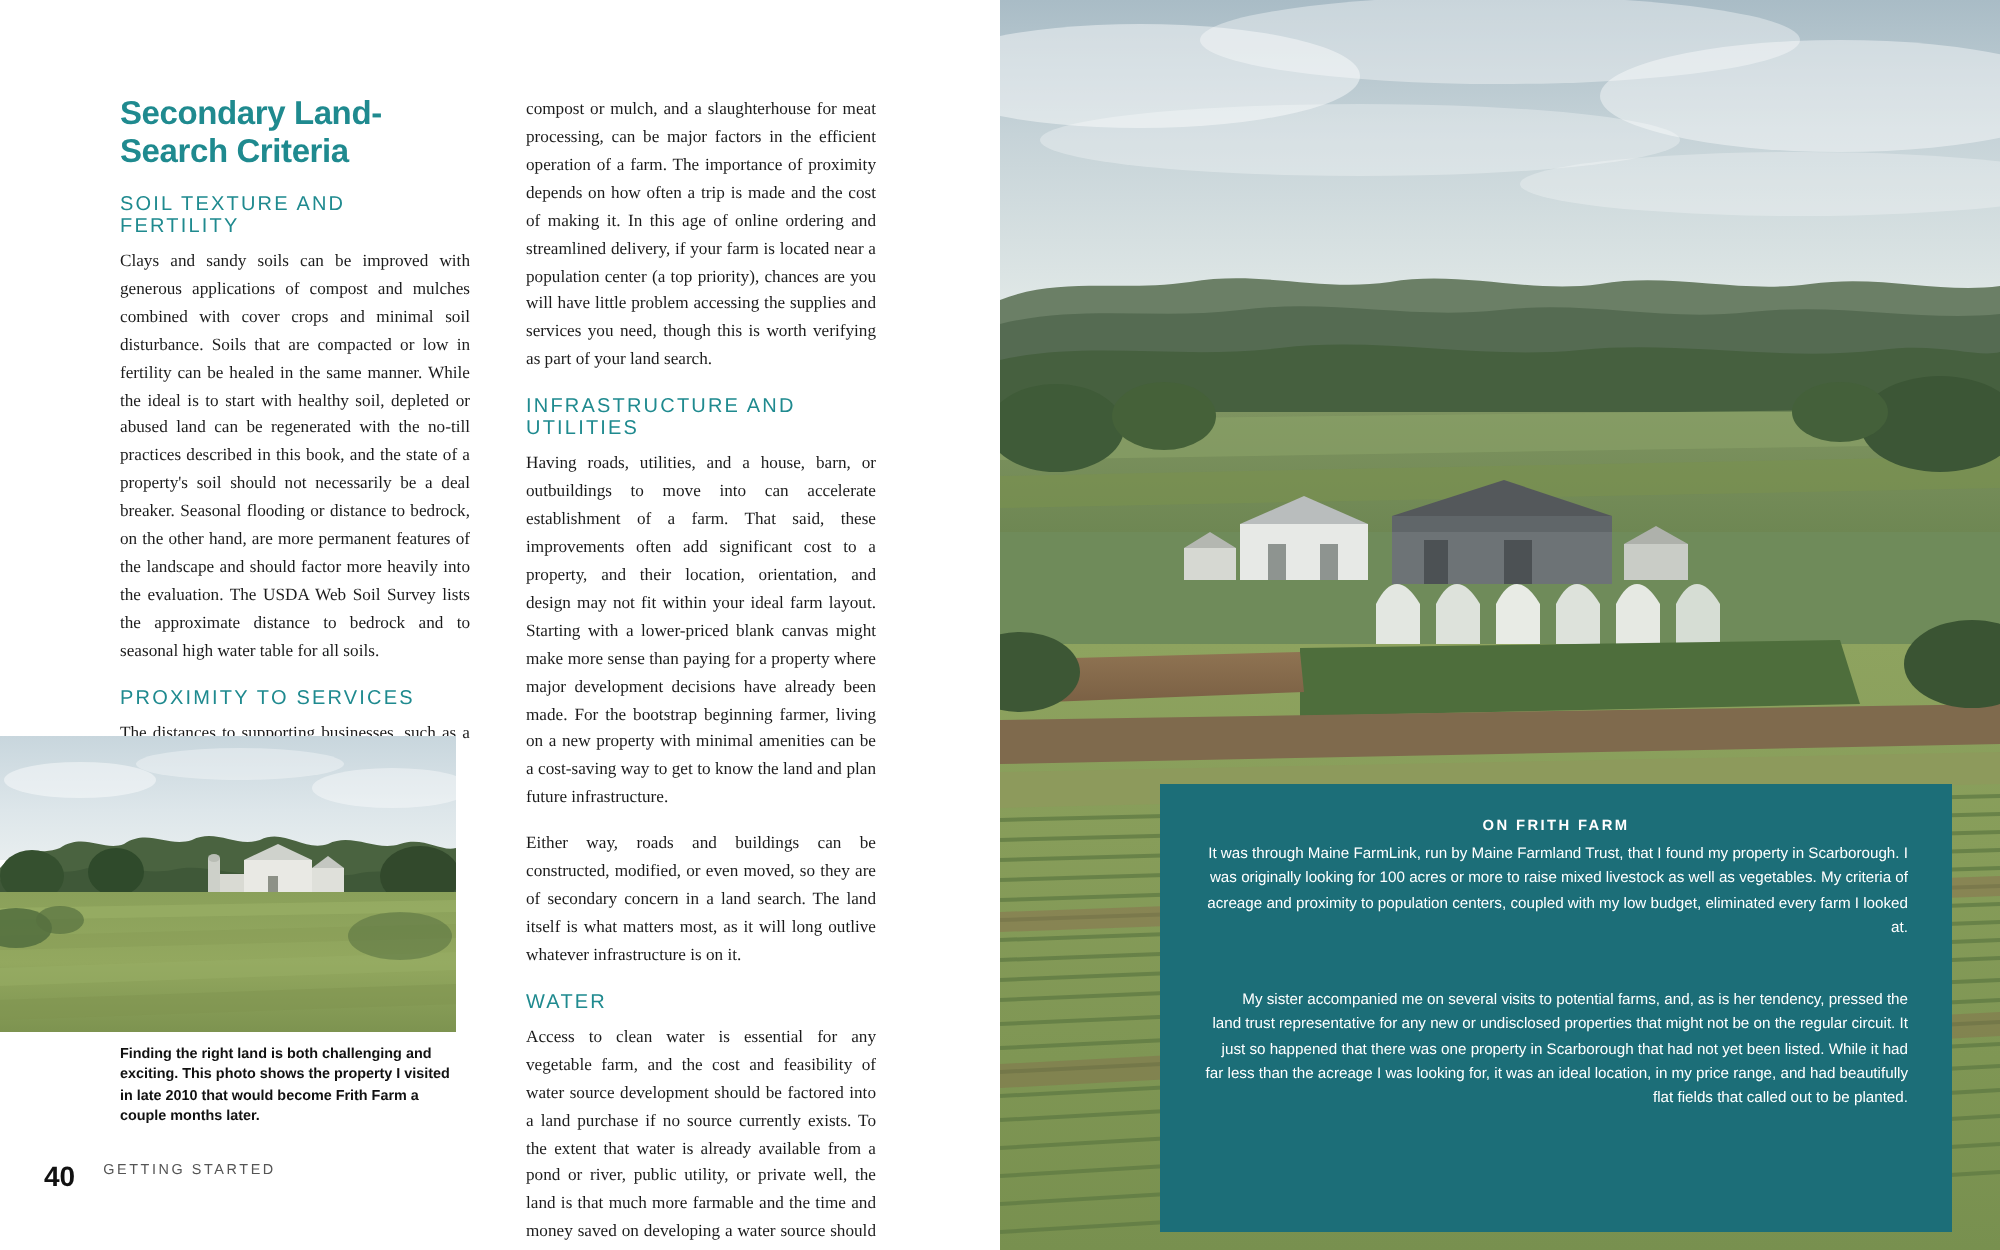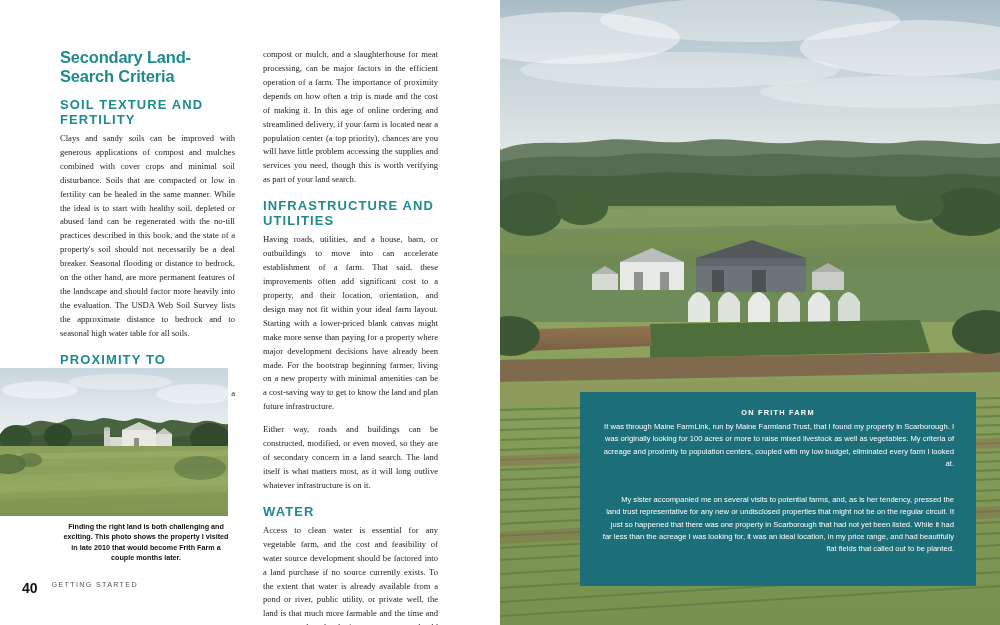--- a/index.html
+++ b/index.html
@@ -45,22 +45,22 @@
     font-family: "Liberation Serif", serif;
     font-size: 8.6px;
     line-height: 1.62;
     color: #1c1c1c;
     text-align: justify;
     margin: 0 0 9px 0;
     hyphens: auto;
   }
   h2.subhead {
     font-family: "Liberation Sans", sans-serif;
-    font-size: 13px;
-    font-weight: bold;
+    font-size: 10px;
+    font-weight: normal;
     letter-spacing: 1.1px;
     color: #1f8a8f;
     margin: 11px 0 5px 0;
     text-transform: uppercase;
   }
   .col-right h2.subhead:first-child { margin-top: 0; }
 
   
   .left-photo {
     position: absolute;
@@ -74,21 +74,20 @@
   .photo-caption {
     position: absolute;
     left: 60px;
     top: 522px;
     width: 172px;
     font-family: "Liberation Sans", sans-serif;
     font-size: 7.2px;
     font-weight: bold;
     line-height: 1.45;
     color: #111;
-    text-align: center;
   }
   .folio {
     position: absolute;
     left: 22px;
     top: 580px;
     display: flex;
     align-items: flex-start;
     gap: 14px;
   }
   .folio .pagenum {
@@ -113,21 +112,21 @@
     overflow: hidden;
     background: #6f8b5a;
   }
   .right-page .aerial { position: absolute; inset: 0; }
 
   .sidebar-box {
     position: absolute;
     left: 80px;
     top: 392px;
     width: 396px;
-    height: 194px;
+    height: 224px;
     background: #1c6e78;
     color: #ffffff;
     padding: 14px 22px 14px 22px;
   }
   .sidebar-kicker {
     font-family: "Liberation Sans", sans-serif;
     font-size: 7.4px;
     font-weight: bold;
     letter-spacing: 1.2px;
     text-align: center;

